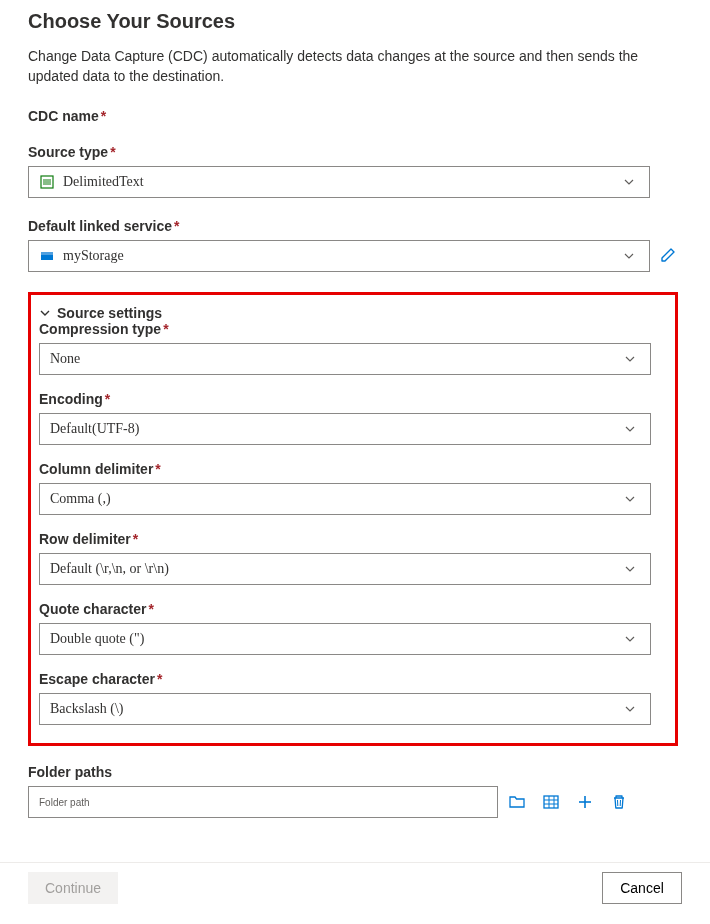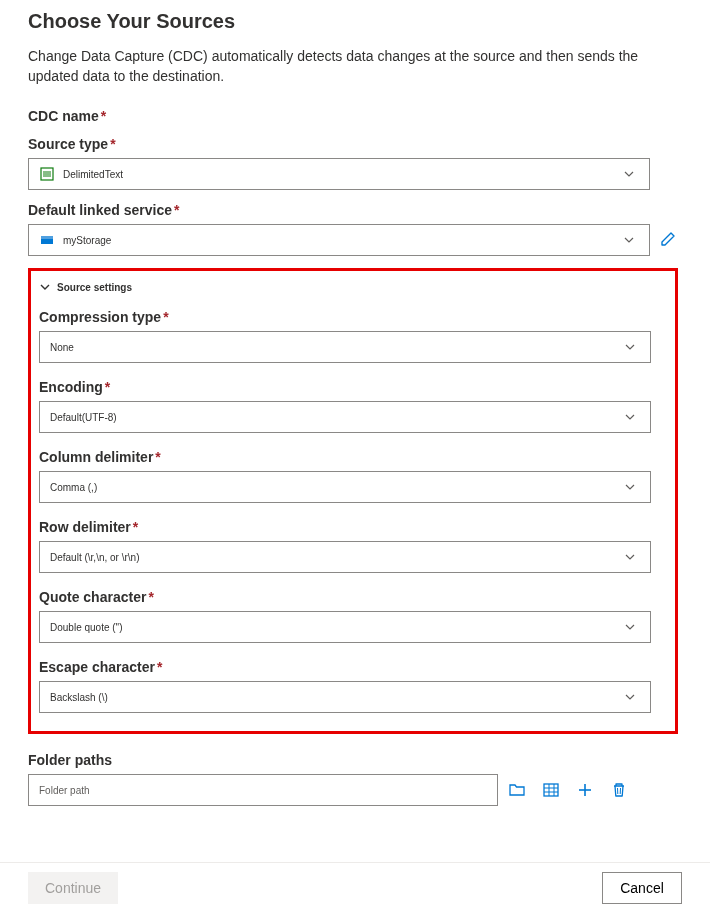--- a/index.html
+++ b/index.html
@@ -27,21 +27,21 @@
     font-size: 20px;
     font-weight: 600;
     margin: 0 0 14px 0;
   }
   .desc {
     font-size: 14px;
     color: #323130;
     line-height: 1.4;
     margin: 0 0 22px 0;
   }
-  .field { margin-bottom: 12px; }
+  .field { margin-bottom: 20px; }
   .label {
     font-weight: 600;
     font-size: 14px;
     margin-bottom: 6px;
     display: block;
   }
   .req { color: #a4262c; margin-left: 2px; }
   .text-input {
     width: 622px;
     height: 32px;
@@ -58,34 +58,33 @@
     display: flex;
     align-items: center;
     padding: 0 10px;
     background: #fff;
     cursor: pointer;
     position: relative;
   }
   .dropdown-icon {
     width: 16px; height: 16px; margin-right: 8px; display:flex; align-items:center; justify-content:center;
   }
-  .dropdown-text { flex: 1; font-size: 10px; }
+  .dropdown-text { flex: 1; font-size: 14px; font-family: Liberation Serif, serif; }
   .chevron-wrap { width: 20px; display:flex; justify-content:center; align-items:center; }
   .row-with-edit { display:flex; align-items:center; }
   .edit-btn { margin-left: 10px; color:#0078d4; cursor:pointer; }
   .section-box {
     border: 3px solid #e60000;
     padding: 10px 8px 14px 8px;
     margin-bottom: 18px;
   }
   .section-header {
     display:flex; align-items:center;
     font-weight:600;
-    font-size:10px;
-    margin-bottom: 16px;
+    font-size:14px;
     cursor:pointer;
   }
   .section-header .chev { margin-right: 6px; display:flex; }
   .sub-field { margin-bottom: 16px; }
   .sub-field .dropdown,
   .sub-field .text-input { width: 612px; }
   .folder-row { display:flex; align-items:center; }
   .folder-input {
     flex: 0 0 470px;
     height:32px;

